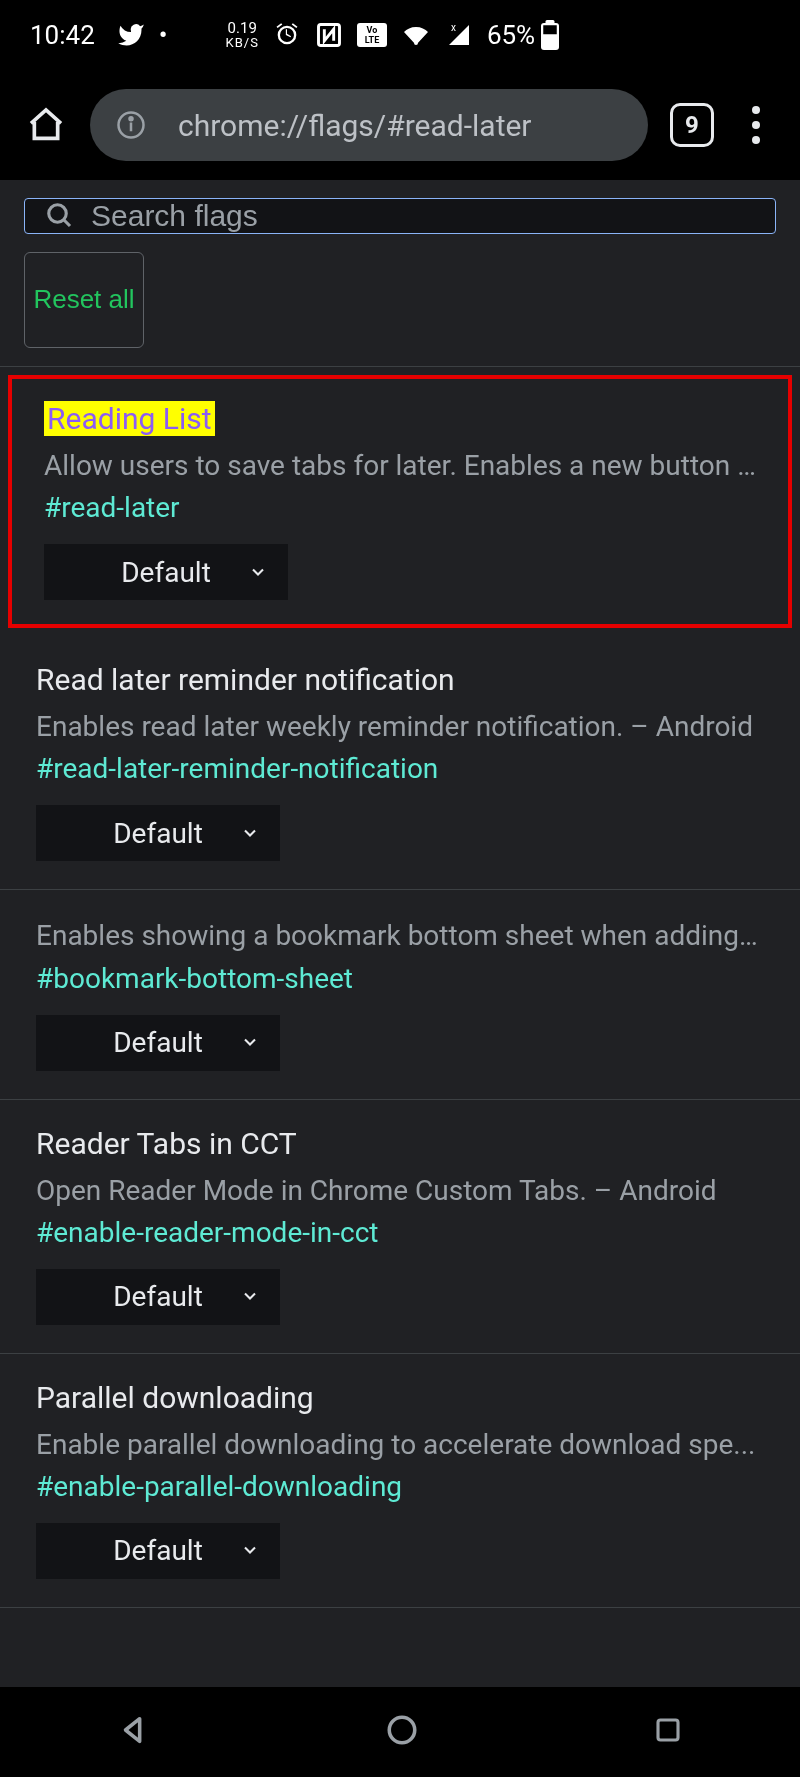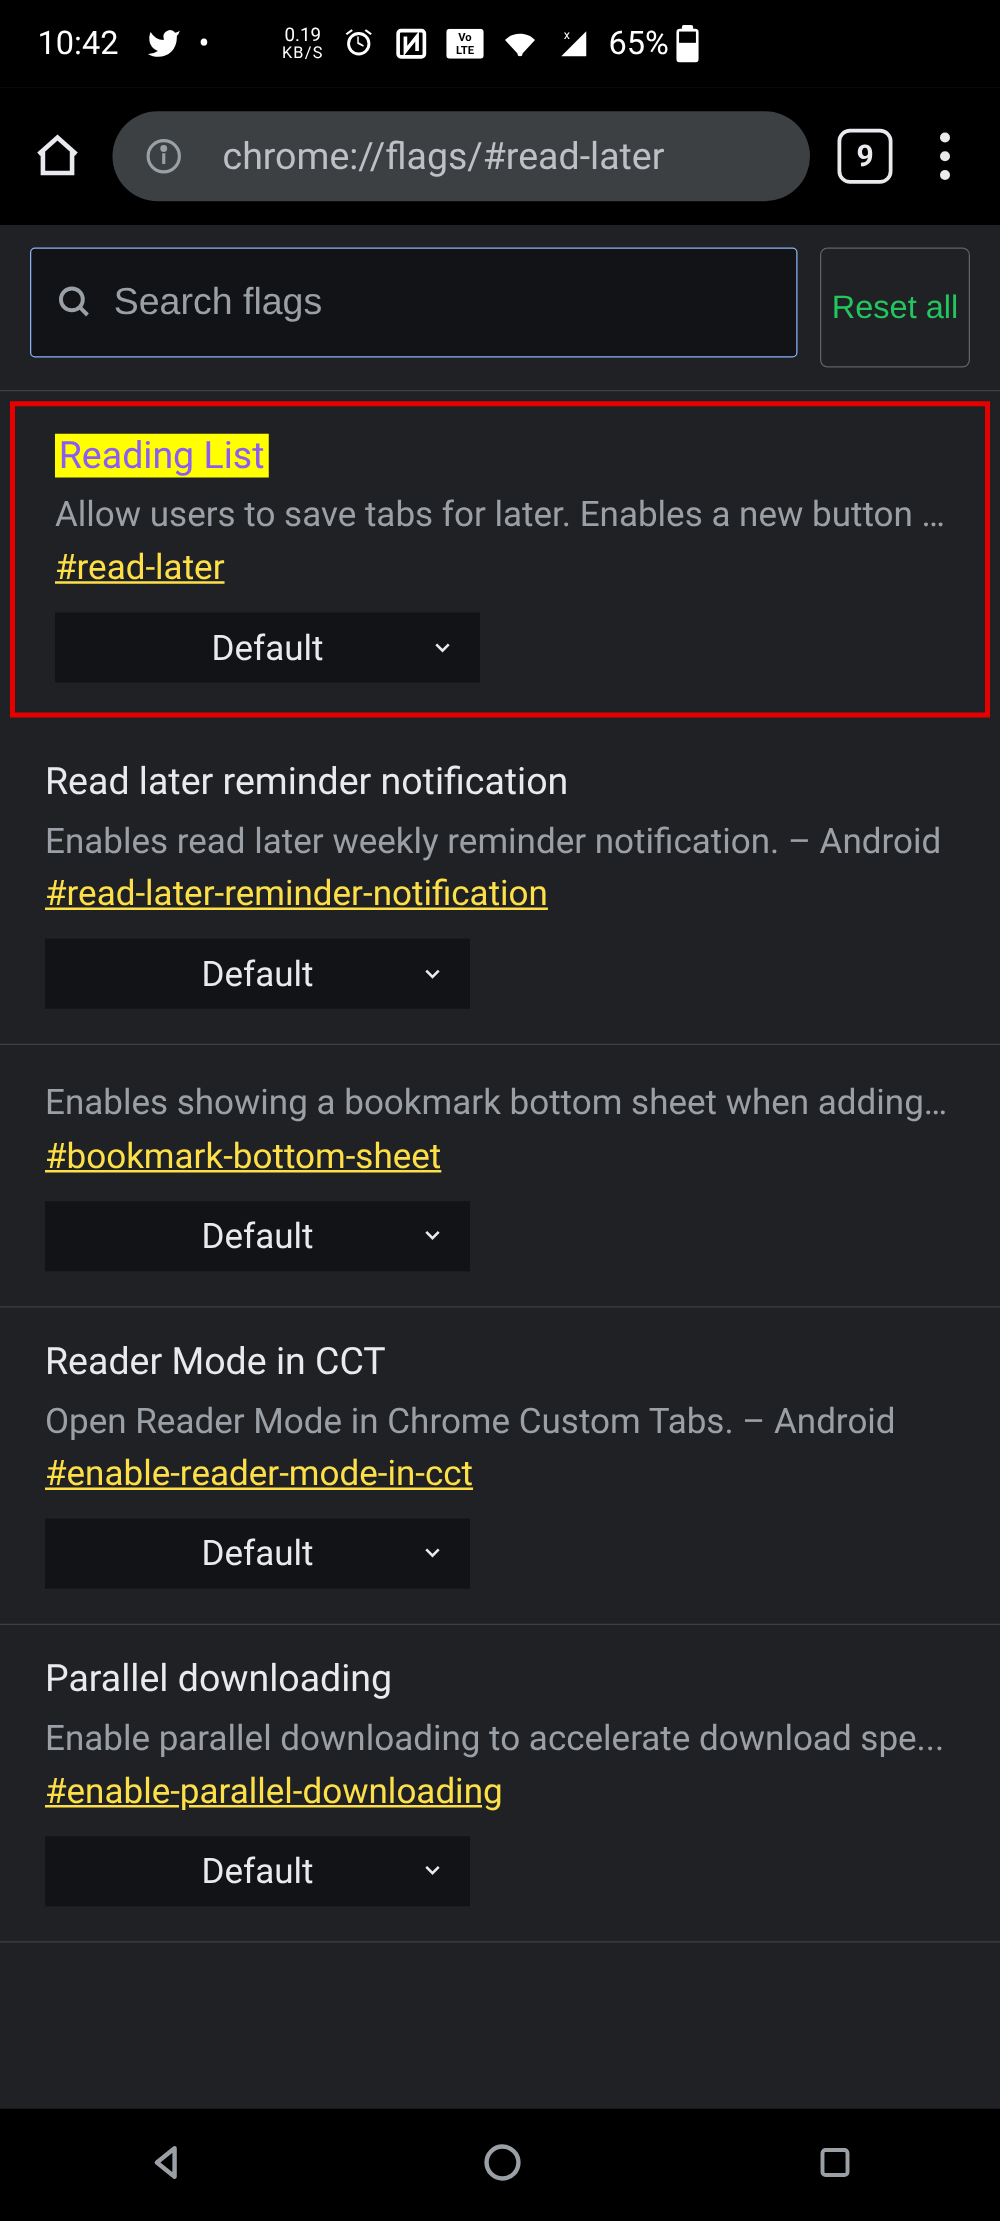--- a/index.html
+++ b/index.html
@@ -56,21 +56,21 @@
   .url-text { color:#bdc1c6; white-space:nowrap; }
   .tab-count {
     width:44px; height:44px; border:3px solid #e8eaed; border-radius:10px;
     display:flex; align-items:center; justify-content:center; font-size:24px; font-weight:700; color:#e8eaed;
   }
   .kebab { width:40px; display:flex; flex-direction:column; align-items:center; gap:7px;}
   .kebab span{ width:8px; height:8px; background:#e8eaed; border-radius:50%;}
   
   .content { background:#202124; }
   .search-row {
-    display:flex; gap:18px; padding:18px 24px; border-bottom:1px solid #3c4043;
+    display:flex; gap:18px; padding:18px 24px; border-bottom:1px solid #3c4043;flex-direction:column;
   }
   .search-box {
     flex:1; height:88px; background:#121316; border:1px solid #8ab4f8; border-radius:4px;
     display:flex; align-items:center; padding:0 20px; gap:16px;
   }
   .search-box input{
     flex:1; background:transparent; border:none; outline:none; color:#e8eaed; font-size:30px;
   }
   .search-box input::placeholder{ color:#9aa0a6; }
   .reset-btn{
@@ -80,23 +80,23 @@
   
   .flag {
     padding: 26px 36px 28px;
     border-bottom:1px solid #3c4043;
     margin: 0 0;
   }
   .flag-title { font-size:30px; color:#e8eaed; margin-bottom:10px; display:inline-block;}
   .flag-title.hl { background:#fdd663; color:#8b5cf6; background:#ffff00; padding:0 3px;}
   .flag-desc { font-size:28px; color:#9aa0a6; line-height:1.4; margin-bottom:6px; overflow:hidden; text-overflow:ellipsis; white-space:nowrap;}
   .flag-desc.wrap { white-space:normal; }
-  .flag-anchor { font-size:28px; color:#fde047; text-decoration:underline; display:inline-block; margin-bottom:20px;}
+  .flag-anchor { font-size:28px; color:#5eead4; display:inline-block; margin-bottom:20px;}
   .dropdown {
-    width:340px; height:56px; background:#121316; color:#e8eaed; font-size:28px;
+    width:244px; height:56px; background:#121316; color:#e8eaed; font-size:28px;
     display:flex; align-items:center; justify-content:center; gap:60px; position:relative;text-align:center;
   }
   .dropdown .chev { position:absolute; right:20px; }
   .flag.highlighted {
     border:4px solid #e60000; margin:8px; padding:22px 32px 24px;
   }
   
   .navbar {
     position:absolute; bottom:0; left:0; right:0; height:90px; background:#000;
     display:flex; align-items:center; justify-content:space-around;
@@ -208,21 +208,21 @@
           <span class="chev"><svg width="20" height="20" viewBox="0 0 24 24" fill="none" stroke="#e8eaed" stroke-width="2.5">
               <path d="m6 9 6 6 6-6"></path>
             </svg></span>
         </div></div>
       <div class="flag"><div class="flag-desc">Enables showing a bookmark bottom sheet when adding ...</div><a class="flag-anchor">#bookmark-bottom-sheet</a><div class="dropdown">
           <span>Default</span>
           <span class="chev"><svg width="20" height="20" viewBox="0 0 24 24" fill="none" stroke="#e8eaed" stroke-width="2.5">
               <path d="m6 9 6 6 6-6"></path>
             </svg></span>
         </div></div>
-      <div class="flag"><span class="flag-title">Reader Mode in CCT</span><div class="flag-desc wrap">Open Reader Mode in Chrome Custom Tabs. – Android</div><a class="flag-anchor">#enable-reader-mode-in-cct</a><div class="dropdown">
+      <div class="flag"><span class="flag-title">Reader Tabs in CCT</span><div class="flag-desc wrap">Open Reader Mode in Chrome Custom Tabs. – Android</div><a class="flag-anchor">#enable-reader-mode-in-cct</a><div class="dropdown">
           <span>Default</span>
           <span class="chev"><svg width="20" height="20" viewBox="0 0 24 24" fill="none" stroke="#e8eaed" stroke-width="2.5">
               <path d="m6 9 6 6 6-6"></path>
             </svg></span>
         </div></div>
       <div class="flag"><span class="flag-title">Parallel downloading</span><div class="flag-desc">Enable parallel downloading to accelerate download spe...</div><a class="flag-anchor">#enable-parallel-downloading</a><div class="dropdown">
           <span>Default</span>
           <span class="chev"><svg width="20" height="20" viewBox="0 0 24 24" fill="none" stroke="#e8eaed" stroke-width="2.5">
               <path d="m6 9 6 6 6-6"></path>
             </svg></span>

